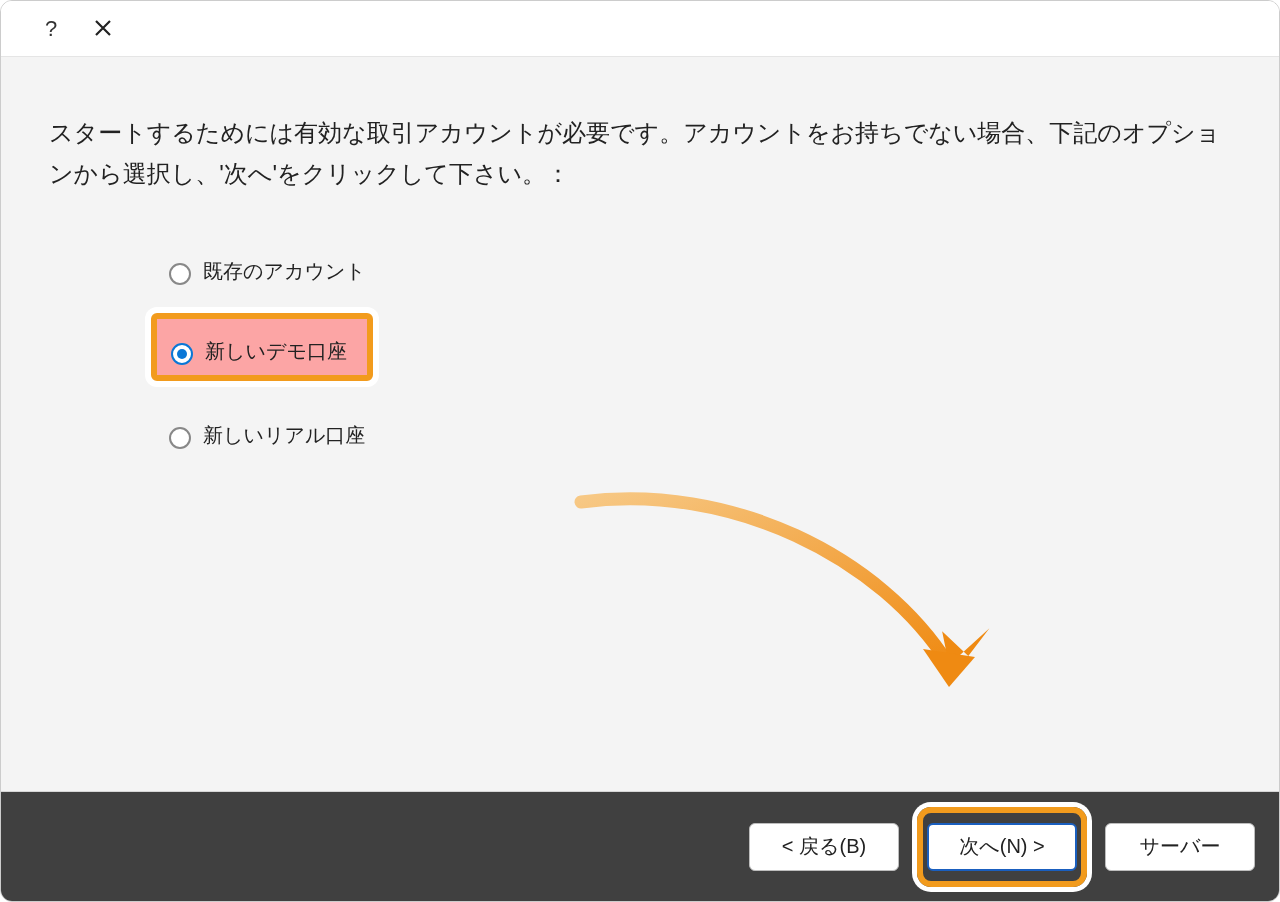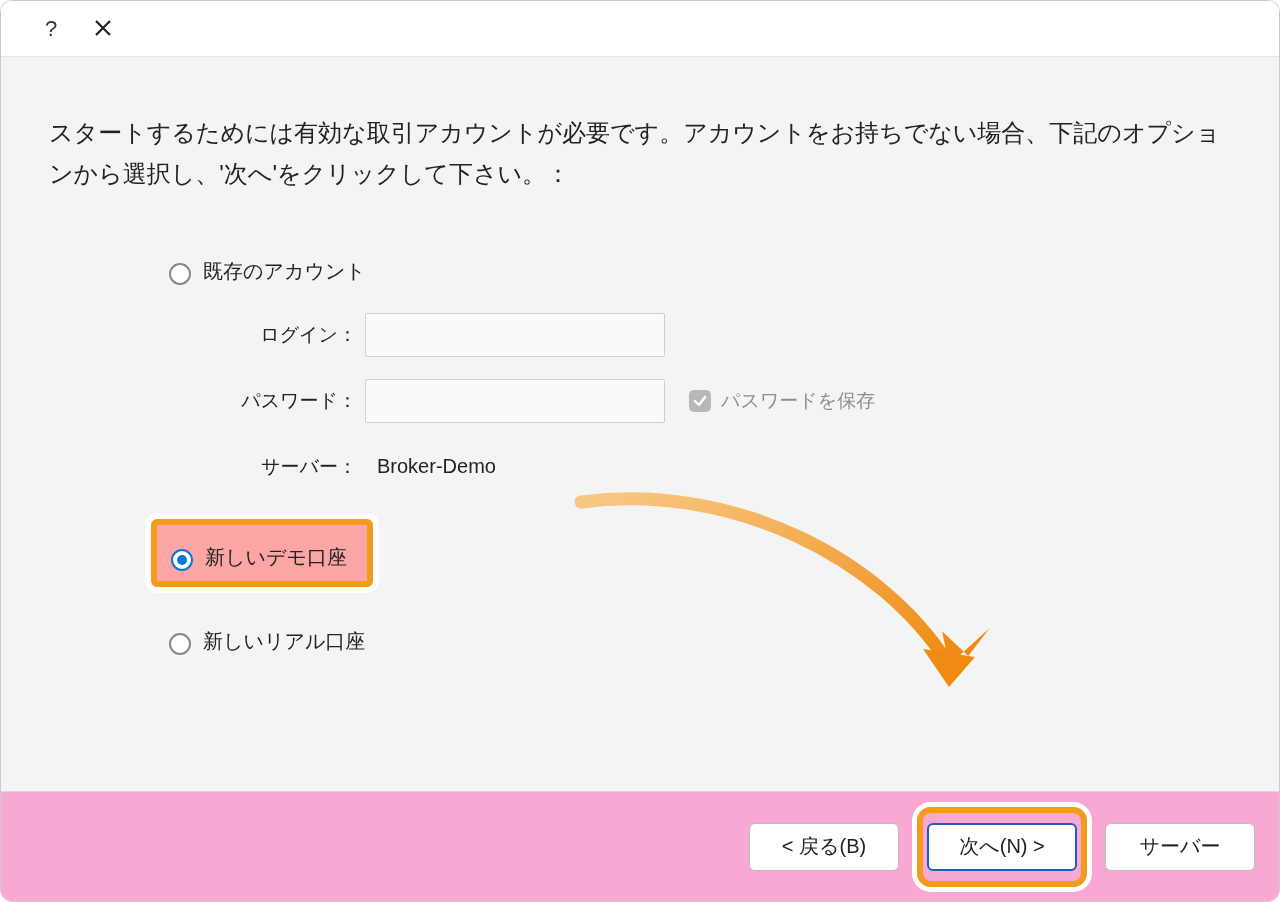--- a/index.html
+++ b/index.html
@@ -176,21 +176,21 @@
     padding: 10px 20px 10px 14px;
     box-shadow: 0 0 0 6px rgba(255,255,255,1);
     background: #fca5a5;
     margin-left: -18px;
   }
   .highlight-wrap .radio-label {
     font-weight: 400;
   }
   .footer {
     height: 110px;
-    background: #f9a8d4;
+    background: #404040;
     border-top: 1px solid #d6d6d6;
     display: flex;
     align-items: center;
     justify-content: flex-end;
     padding-right: 24px;
     gap: 18px;
   }
   .btn {
     height: 48px;
     min-width: 150px;
@@ -245,42 +245,20 @@
   <div class="content">
     <div class="instructions">スタートするためには有効な取引アカウントが必要です。アカウントをお持ちでない場合、下記のオプションから選択し、'次へ'をクリックして下さい。：</div>
 
     <div class="options">
 
       <div class="radio-row">
         <span class="radio-outer"></span>
         <span class="radio-label">既存のアカウント</span>
       </div>
 
-      <div class="field-group">
-        <div class="field-row">
-          <div class="field-label">ログイン：</div>
-          <input class="field-input" type="text" disabled="" value="" style="">
-        </div>
-        <div class="field-row">
-          <div class="field-label">パスワード：</div>
-          <input class="field-input" type="password" disabled="" value="" style="">
-          <div class="field-aux">
-            <span class="checkbox-shape">
-              <svg viewBox="0 0 14 14">
-                  <path d="M2 7 L6 11 L12 3" stroke="#fff" stroke-width="2.4" fill="none" stroke-linecap="round" stroke-linejoin="round"></path>
-                </svg>
-            </span>
-            <span class="aux-label">パスワードを保存</span>
-          </div>
-        </div>
-        <div class="field-row">
-          <div class="field-label">サーバー：</div>
-          <div class="field-value">Broker-Demo</div>
-        </div>
-      </div>
 
       <div style="margin-top:28px;">
         <div class="highlight-wrap">
           <div class="radio-row">
             <span class="radio-outer selected">
               <span class="radio-inner"></span>
             </span>
             <span class="radio-label">新しいデモ口座</span>
           </div>
         </div>

